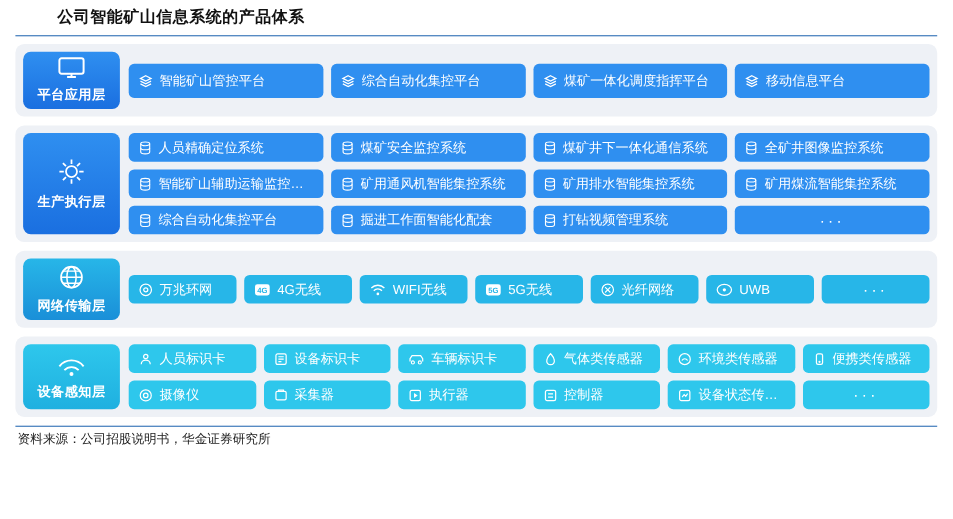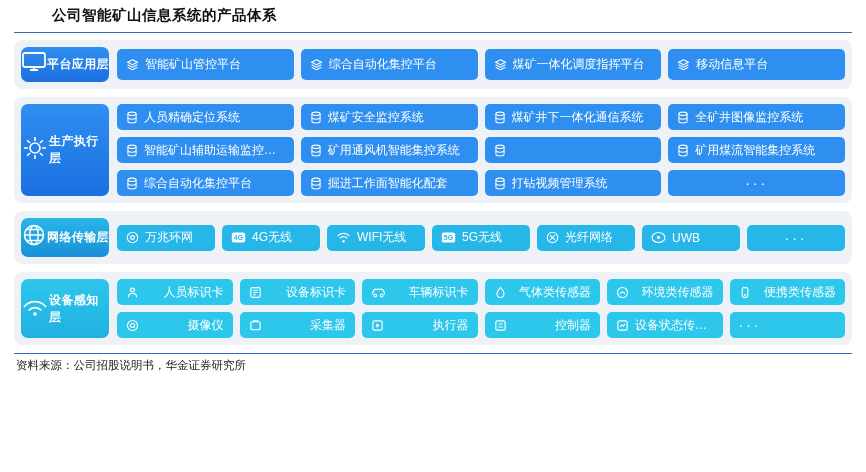--- a/index.html
+++ b/index.html
@@ -56,21 +56,21 @@
     padding: 7px;
     margin-bottom: 8px;
     box-sizing: border-box;
   }
   .band-label {
     width: 88px;
     min-width: 88px;
     border-radius: 7px;
     color: #ffffff;
     display: flex;
-    flex-direction: row;
+    flex-direction: column;
     align-items: center;
     justify-content: center;
     font-size: 12px;
     font-weight: bold;
     letter-spacing: 0.4px;
     margin-right: 8px;
     padding: 4px 0;
     box-sizing: border-box;
   }
   .band-label .lbl-icon {
@@ -124,21 +124,21 @@
   .layer1 .band-label { background: linear-gradient(180deg,#2f8ff0,#1a6fe0); }
   .layer1 .chip { background: #2f8ff0; height: 31px; }
 
   .layer2 .band-label { background: linear-gradient(180deg,#2f8ff0,#1a6fe0); }
   .layer2 .chip { background: #2f8ff0; }
 
   .layer3 .band-label { background: linear-gradient(180deg,#27b6e8,#1a8fd8); }
   .layer3 .chip { background: #27b6e8; }
 
   .layer4 .band-label { background: linear-gradient(180deg,#2ec7ec,#1fb0e0); }
-  .layer4 .chip { background: #2ec7ec; justify-content: space-between; }
+  .layer4 .chip { background: #2ec7ec; }
 </style>
 </head>
 <body>
 
 <div class="page">
 
   <div class="title-bar">公司智能矿山信息系统的产品体系</div>
   <div class="hr-top"></div>
 
   <div class="band layer1">
@@ -272,20 +272,21 @@
           <span class="c-label">矿用通风机智能集控系统</span>
         </div>
         <div class="chip">
           <span class="c-icon">
             <svg width="12" height="13" viewBox="0 0 12 14">
                 <ellipse cx="6" cy="3" rx="4.4" ry="1.8" fill="none" stroke="#fff" stroke-width="1.1"></ellipse>
                 <path d="M1.6 3v8c0 1 2 1.8 4.4 1.8s4.4-.8 4.4-1.8V3" fill="none" stroke="#fff" stroke-width="1.1"></path>
                 <path d="M1.6 7c0 1 2 1.8 4.4 1.8s4.4-.8 4.4-1.8" fill="none" stroke="#fff" stroke-width="1.1"></path>
               </svg>
           </span>
+          <span class="c-label">矿用排水智能集控系统</span>
         </div>
         <div class="chip">
           <span class="c-icon">
             <svg width="12" height="13" viewBox="0 0 12 14">
                 <ellipse cx="6" cy="3" rx="4.4" ry="1.8" fill="none" stroke="#fff" stroke-width="1.1"></ellipse>
                 <path d="M1.6 3v8c0 1 2 1.8 4.4 1.8s4.4-.8 4.4-1.8V3" fill="none" stroke="#fff" stroke-width="1.1"></path>
                 <path d="M1.6 7c0 1 2 1.8 4.4 1.8s4.4-.8 4.4-1.8" fill="none" stroke="#fff" stroke-width="1.1"></path>
               </svg>
           </span>
           <span class="c-label">矿用煤流智能集控系统</span>

